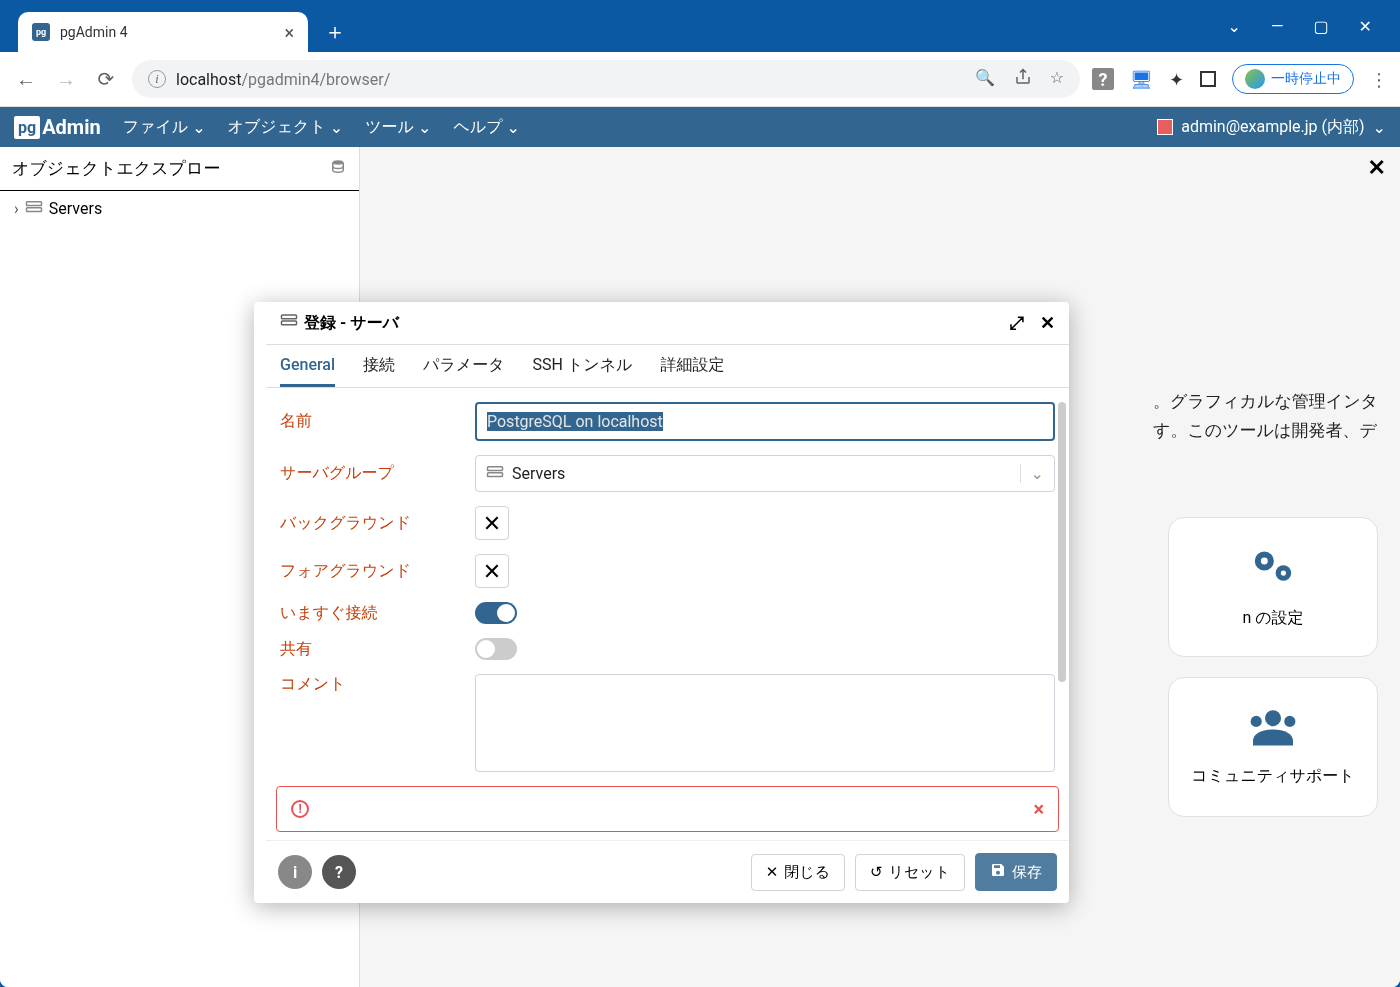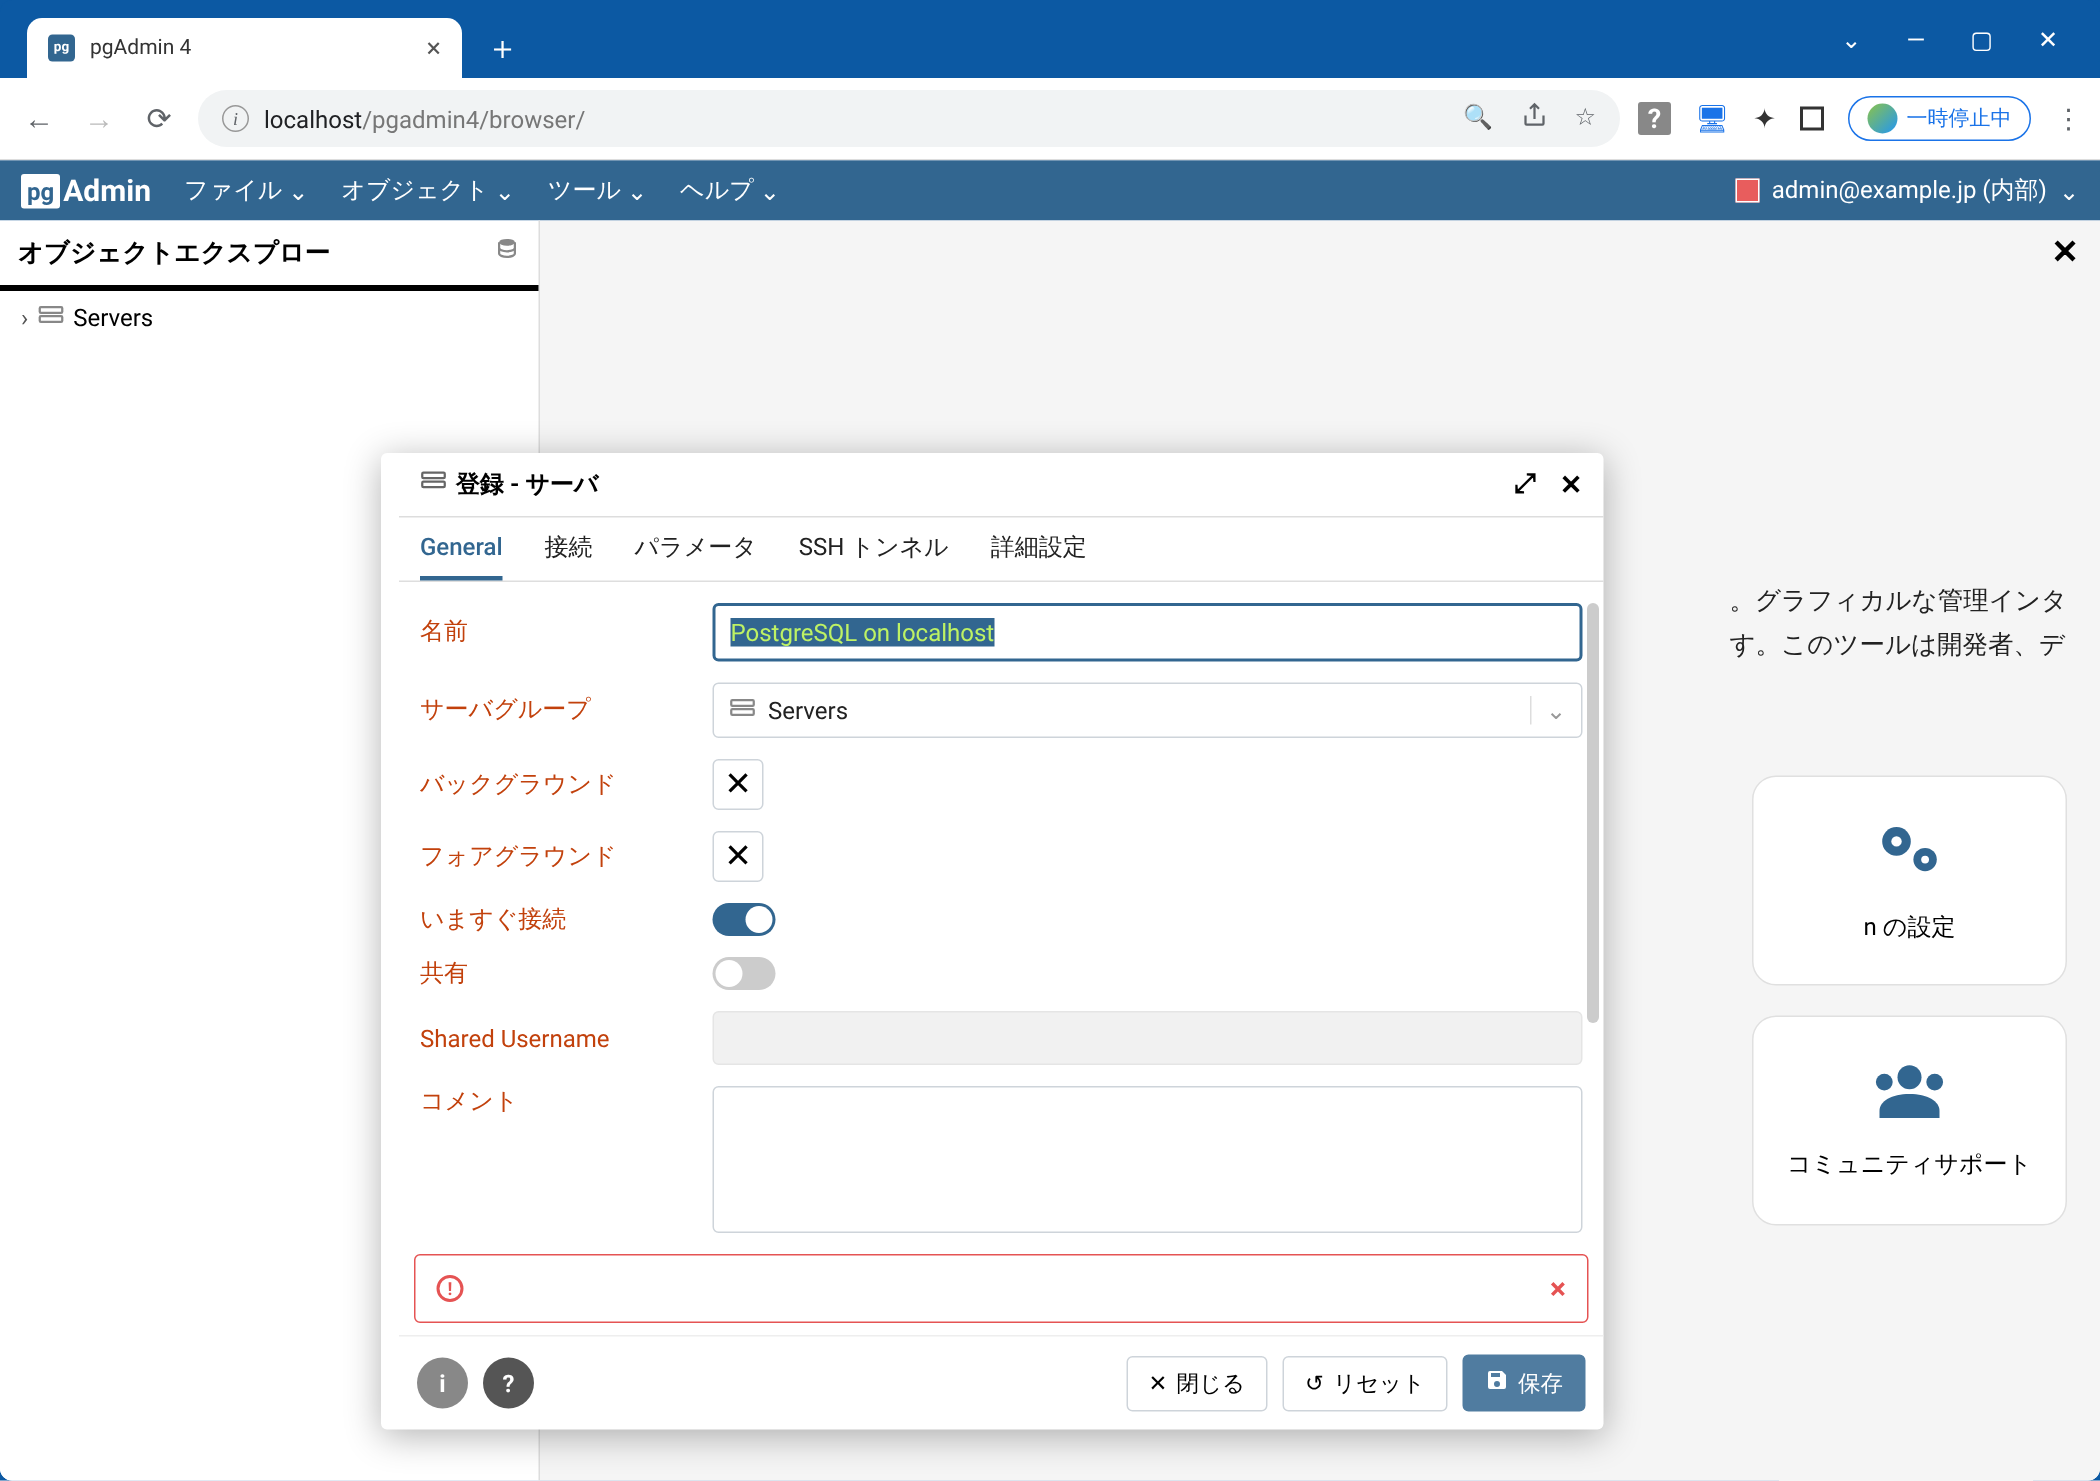--- a/index.html
+++ b/index.html
@@ -31,21 +31,21 @@
 .pgadmin-top { background: #326690; display: flex; align-items: center; padding: 0 14px; height: 40px; color: #fff; font-size: 16px; }
 .pg-logo { display: flex; align-items: center; gap: 2px; margin-right: 22px; }
 .pg-logo .pg { background: #fff; color: #326690; font-weight: bold; padding: 2px 4px; border-radius: 2px; font-size: 16px; }
 .pg-logo .admin { font-weight: bold; font-size: 20px; }
 .pg-menu-item { margin-right: 22px; cursor: pointer; display: flex; align-items: center; gap: 4px; }
 .pg-user { margin-left: auto; display: flex; align-items: center; gap: 8px; cursor: pointer; }
 .pg-user .usericon { width: 16px; height: 16px; background: #e85d5d; border: 1px solid #fff; }
 
 .app-body { display: flex; height: calc(100% - 52px - 54px - 40px); background: #fff; position: relative; }
 .sidebar { width: 360px; border-right: 1px solid #ddd; background: #fff; }
-.sidebar-header { font-size: 17px; padding: 10px 12px; font-weight: 700; border-bottom: 4px solid #000000; display: flex; align-items: center; }
+.sidebar-header { font-size: 17px; padding: 10px 12px; font-weight: 400; border-bottom: 1px solid #000000; display: flex; align-items: center; }
 .sidebar-header .tool-icon { margin-left: auto; color: #777; }
 .tree-item { padding: 8px 14px; display: flex; align-items: center; gap: 6px; font-size: 16px; cursor: pointer; }
 .tree-item .caret { color: #555; }
 .server-icon { color: #777; }
 
 .main-panel { flex: 1; background: #f5f5f5; position: relative; }
 .close-panel { position: absolute; top: 8px; right: 14px; font-size: 22px; font-weight: bold; cursor: pointer; }
 .bg-text { position: absolute; right: 22px; top: 240px; font-size: 17px; line-height: 1.7; color: #222; text-align: left; overflow: hidden; }
 .card { position: absolute; background: #fff; border: 1px solid #e0e0e0; border-radius: 16px; width: 210px; height: 140px; display: flex; flex-direction: column; align-items: center; justify-content: center; gap: 10px; font-size: 16px; }
 .card .gear { color: #326690; font-size: 36px; }
@@ -56,21 +56,21 @@
 .dialog-header .hicons { margin-left: auto; display: flex; gap: 16px; font-size: 18px; cursor: pointer; }
 .dialog-header .db-icon { margin-right: 6px; color: #666; }
 .dialog-tabs { display: flex; padding: 0 14px; gap: 28px; font-size: 16px; border-bottom: 1px solid #dedede; }
 .dialog-tabs .tab-btn { padding: 10px 0; cursor: pointer; color: #222; }
 .dialog-tabs .tab-btn.active { color: #326690; border-bottom: 3px solid #326690; font-weight: 500; }
 .dialog-body { padding: 14px; display: flex; flex-direction: column; gap: 14px; max-height: 450px; overflow-y: auto; position: relative; }
 .form-row { display: flex; align-items: center; }
 .form-row .label { width: 195px; font-size: 16px; color: #c2410c; }
 .form-row .control { flex: 1; }
 .text-input { width: 100%; border: 2px solid #326690; border-radius: 4px; padding: 8px 10px; font-size: 16px; color: #326690; }
-.text-input .selected { background: #326690; color: #bef264; }
+.text-input .selected { background: #326690; color: #e5e5e5; }
 .select-input { width: 100%; border: 1px solid #ced4da; border-radius: 4px; padding: 8px 10px; font-size: 16px; display: flex; align-items: center; gap: 8px; color: #222; }
 .select-input .chev { margin-left: auto; color: #999; border-left: 1px solid #ddd; padding-left: 10px; }
 .xcheck { width: 34px; height: 34px; border: 1px solid #ced4da; border-radius: 4px; display: flex; align-items: center; justify-content: center; font-size: 22px; cursor: pointer; }
 .switch { width: 42px; height: 22px; border-radius: 11px; position: relative; cursor: pointer; }
 .switch.on { background: #326690; }
 .switch.off { background: #ccc; }
 .switch .knob { width: 18px; height: 18px; background: #fff; border-radius: 50%; position: absolute; top: 2px; }
 .switch.on .knob { right: 2px; }
 .switch.off .knob { left: 2px; }
 .plain-input { width: 100%; background: #f1f1f1; border: 1px solid #e5e5e5; border-radius: 4px; height: 36px; }
@@ -291,26 +291,20 @@
           </div>
       </div>
       <div class="form-row">
         <div class="label">共有</div>
         <div class="control">
             <div class="switch off">
               <div class="knob"></div>
             </div>
           </div>
       </div>
-      <div class="form-row">
-        <div class="label">Shared Username</div>
-        <div class="control">
-            <div class="plain-input"></div>
-          </div>
-      </div>
       <div class="form-row" style="align-items:flex-start;">
         <div class="label">コメント</div>
         <div class="control">
             <div class="textarea"></div>
           </div>
       </div>
     </div>
     <div class="error-bar">
       <span class="eicon">!</span>
       <span class="eclose">×</span>

